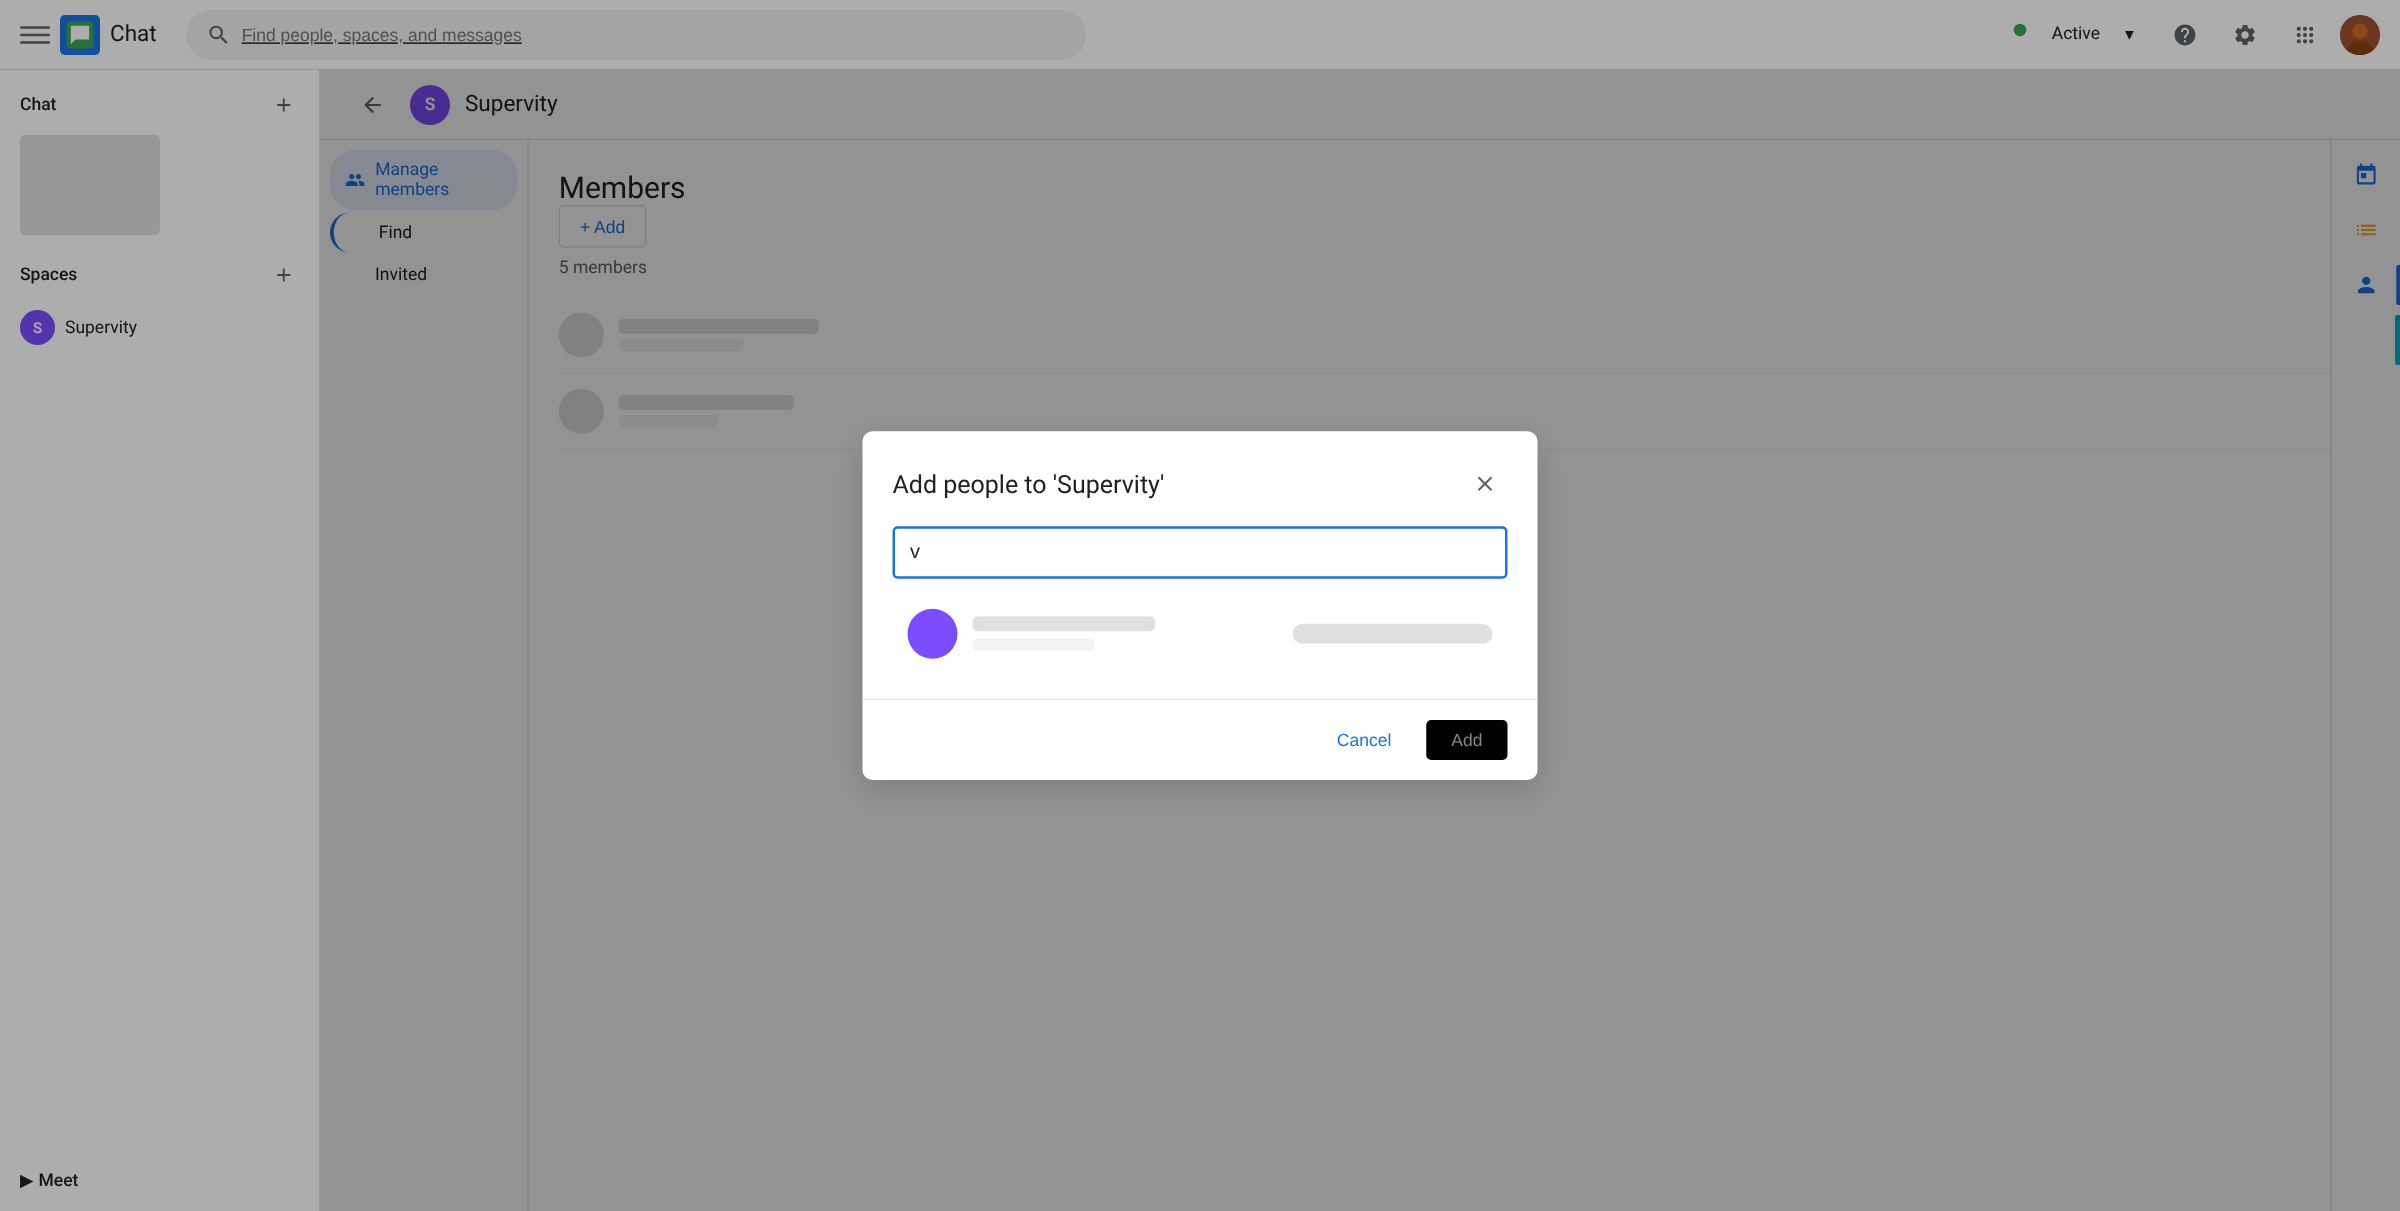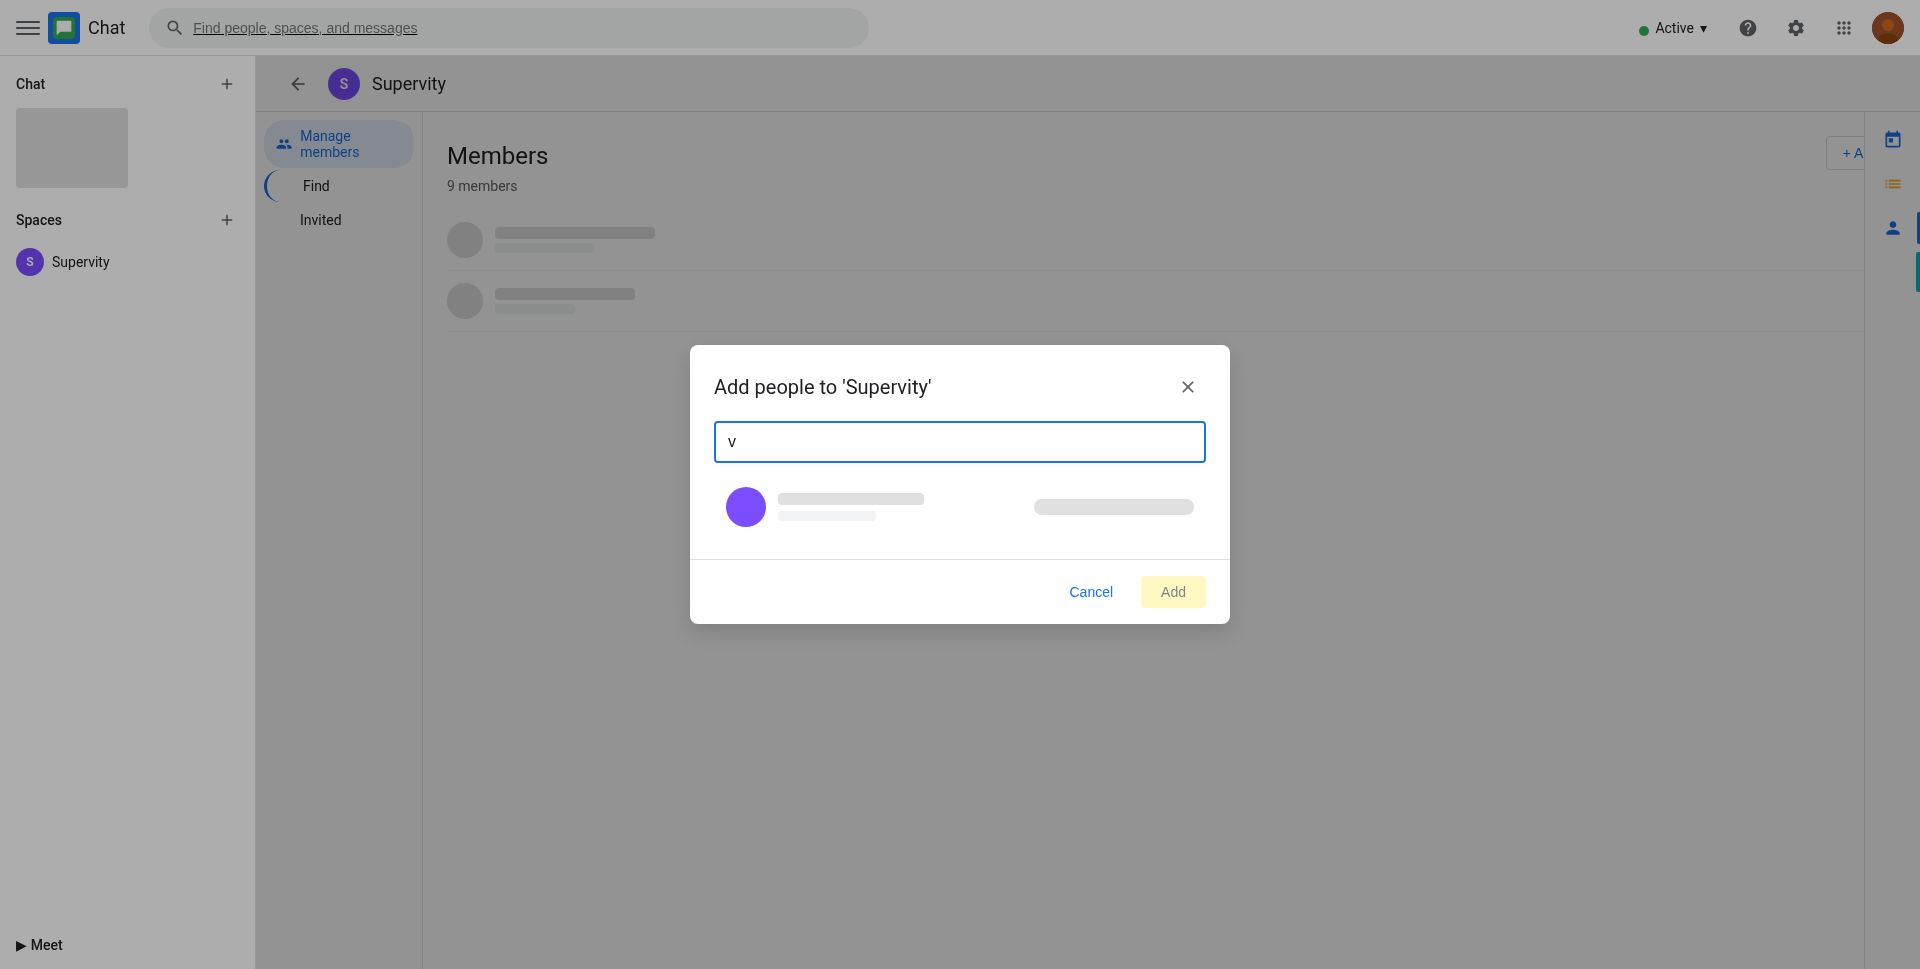--- a/index.html
+++ b/index.html
@@ -33,21 +33,21 @@
       align-items: center;
       padding: 0 16px;
       height: 40px;
       gap: 8px;
       text-decoration: underline;
     }
     .search-icon-svg { color: #5f6368; flex-shrink: 0; }
     .search-input-field { border: none; background: transparent; outline: none; font-size: 14px; color: #202124; width: 100%; }
 
     .topbar-right { display: flex; align-items: center; gap: 8px; margin-left: auto; }
-    .active-badge { display: flex; align-items: flex-end; gap: 6px; font-size: 14px; color: #202124; padding: 6px 12px; border-radius: 20px; cursor: pointer; border: 1px solid transparent; }
+    .active-badge { display: flex; align-items: flex-start; gap: 20px; font-size: 14px; color: #202124; padding: 6px 12px; border-radius: 20px; cursor: pointer; border: 1px solid transparent; }
     .active-dot { width: 10px; height: 10px; background: #34a853; border-radius: 50%; flex-shrink: 0; }
     .icon-btn { width: 40px; height: 40px; border-radius: 50%; display: flex; align-items: center; justify-content: center; cursor: pointer; color: #5f6368; }
     .avatar { width: 32px; height: 32px; border-radius: 50%; background: #a0522d; overflow: hidden; cursor: pointer; }
     .right-dock { display: flex; flex-direction: column; gap: 4px; position: absolute; right: 0; top: 56px; width: 56px; background: #fff; border-left: 1px solid #e0e0e0; height: calc(969px - 56px); align-items: center; padding: 8px 0; z-index: 1; }
     .dock-icon { width: 40px; height: 40px; border-radius: 50%; display: flex; align-items: center; justify-content: center; cursor: pointer; color: #5f6368; position: relative; }
     .dock-icon.active::after { content: ''; position: absolute; right: -8px; top: 50%; transform: translateY(-50%); width: 4px; height: 32px; background: #1a73e8; border-radius: 2px 0 0 2px; }
 
     
     .main-area { display: flex; flex: 1; overflow: hidden; }
 
@@ -70,21 +70,21 @@
     .space-header-icon { width: 32px; height: 32px; border-radius: 50%; background: #7c4dff; display: flex; align-items: center; justify-content: center; color: white; font-size: 14px; font-weight: 600; }
     .space-header-title { font-size: 18px; color: #202124; font-weight: 400; }
 
     .manage-members-panel { display: flex; height: 100%; }
     .manage-members-nav { width: 167px; padding: 8px; border-right: 1px solid #e0e0e0; background: #fff; }
     .nav-item { display: flex; align-items: center; gap: 8px; padding: 8px 12px; border-radius: 20px; cursor: pointer; font-size: 14px; color: #202124; }
     .nav-item.active { background: #e8f0fe; color: #1a73e8; }
     .nav-sub-item { padding: 8px 12px 8px 36px; border-radius: 20px; cursor: pointer; font-size: 14px; color: #202124; border-left: 3px solid #1a73e8; margin: 2px 0; }
 
     .members-main { flex: 1; padding: 24px; background: #fff; }
-    .members-header { display: flex; align-items: flex-end; justify-content: space-between; margin-bottom: 8px; }
+    .members-header { display: flex; align-items: flex-start; justify-content: space-between; margin-bottom: 8px; flex-direction: column; }
     .members-title { font-size: 24px; color: #202124; font-weight: 400; }
     .members-count { font-size: 14px; color: #5f6368; margin-bottom: 16px; }
     .add-btn { display: flex; align-items: center; gap: 4px; padding: 8px 16px; border: 1px solid #dadce0; border-radius: 4px; cursor: pointer; font-size: 14px; color: #1a73e8; background: #fff; }
     .members-table-header { display: flex; padding: 8px 0; border-bottom: 1px solid #e0e0e0; font-size: 12px; color: #5f6368; text-transform: uppercase; }
     .member-row { display: flex; align-items: center; padding: 12px 0; border-bottom: 1px solid #f1f3f4; }
     .member-avatar { width: 36px; height: 36px; border-radius: 50%; background: #e0e0e0; margin-right: 12px; flex-shrink: 0; }
     .member-name { font-size: 14px; color: #202124; flex: 1; }
     .member-more { color: #5f6368; cursor: pointer; padding: 4px; border-radius: 50%; }
 
     
@@ -140,21 +140,21 @@
     .result-bar-top { width: 60%; height: 12px; background: #e0e0e0; border-radius: 4px; }
     .result-bar-bottom { width: 40%; height: 10px; background: #f1f3f4; border-radius: 4px; }
     .dialog-footer {
       padding: 16px 24px;
       display: flex;
       justify-content: flex-end;
       gap: 8px;
       border-top: 1px solid #e0e0e0;
     }
     .btn-cancel { padding: 8px 20px; border: none; border-radius: 4px; font-size: 14px; color: #1a73e8; background: transparent; cursor: pointer; font-weight: 500; }
-    .btn-add { padding: 8px 20px; border: none; border-radius: 4px; font-size: 14px; color: #80868b; background: #fef9c3; cursor: not-allowed; font-weight: 500; }
+    .btn-add { padding: 8px 20px; border: none; border-radius: 4px; font-size: 14px; color: #80868b; background: #000000; cursor: not-allowed; font-weight: 500; }
   </style>
 </head>
 <body>
 
 <div class="topbar">
   <div class="topbar-left">
     <div class="hamburger-icon">
       <span></span>
         <span></span>
         <span></span>
@@ -265,21 +265,21 @@
         </div>
         <div class="nav-sub-item">Find</div>
         <div class="nav-sub-item" style="border-left: none; margin-left: 0; padding-left: 36px;">Invited</div>
       </div>
 
       <div class="members-main">
         <div class="members-header">
           <span class="members-title">Members</span>
           <button class="add-btn">+ Add</button>
         </div>
-        <div class="members-count">9 members</div>
+        <div class="members-count">5 members</div>
 
         <div class="member-row">
           <div class="member-avatar"></div>
           <div class="member-name">
             <div style="height:12px; background:#e0e0e0; border-radius:4px; width:160px; margin-bottom:4px;"></div>
             <div style="height:10px; background:#f1f3f4; border-radius:4px; width:100px;"></div>
           </div>
           <div class="member-more">⋮</div>
         </div>
         <div class="member-row">

